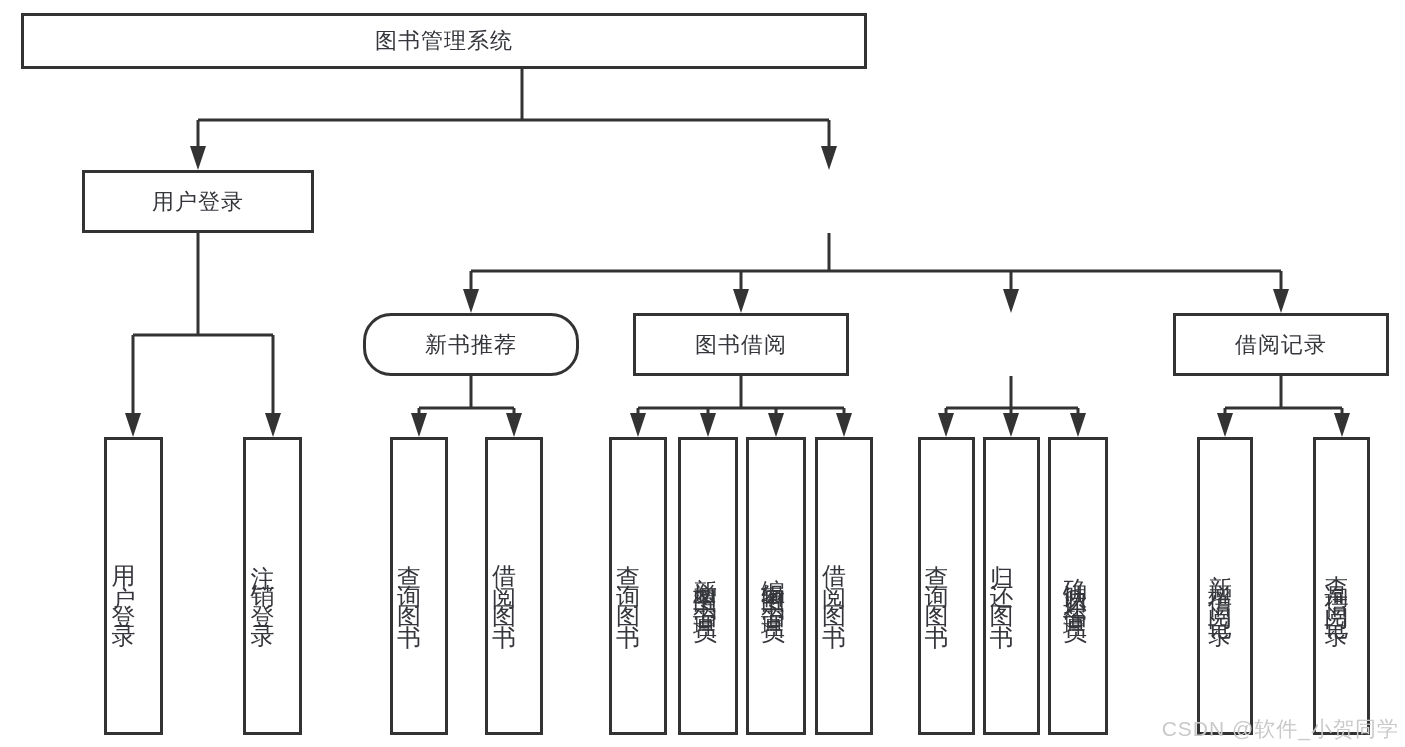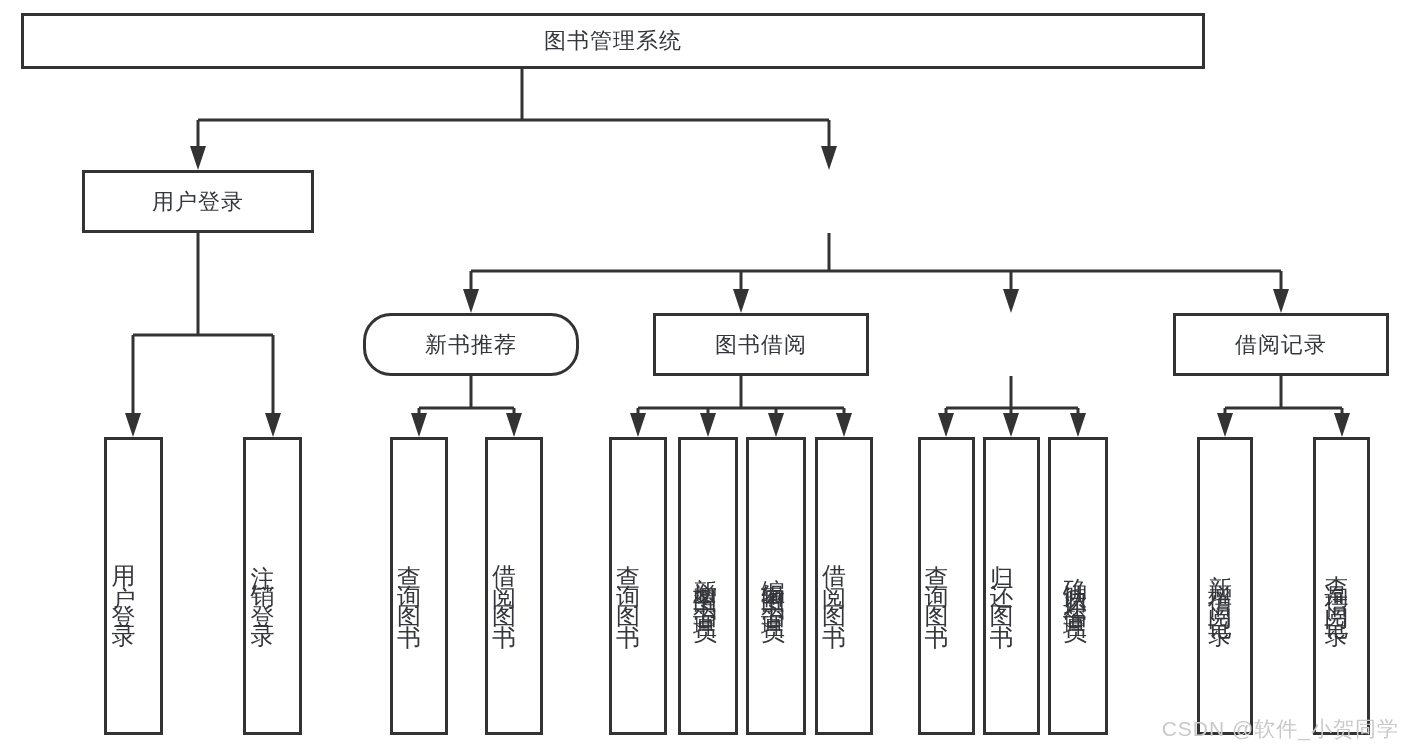--- a/index.html
+++ b/index.html
@@ -30,21 +30,21 @@
     align-items: center;
     justify-content: center;
     z-index: 1;
     color: #34363b;
   }
   .node.hlabel span {
     font-size: 22px;
     letter-spacing: 1px;
     white-space: nowrap;
   }
-  .node.root   { left: 21px;  top: 13px;  width: 1184px; height: 56px; }
+  .node.root   { left: 21px;  top: 13px;  width: 846px; height: 56px; }
   .node.lvl2   { top: 170px; height: 63px; }
   .node.lvl3   { top: 313px; height: 63px; width: 216px; }
   .node.leaf   { top: 437px; height: 298px; }
   .vtext {
     writing-mode: vertical-rl;
     text-orientation: mixed;
     font-size: 24px;
     line-height: 1;
     color: #34363b;
   }
@@ -138,21 +138,21 @@
     <span>图书管理系统</span>
   </div>
 
   <div class="node lvl2 hlabel" style="left:82px; width:232px;">
     <span>用户登录</span>
   </div>
 
   <div class="node lvl3 hlabel" style="left:363px;border-radius:28px;">
     <span>新书推荐</span>
   </div>
-  <div class="node lvl3 hlabel" style="left:653px;">
+  <div class="node lvl3 hlabel" style="left:633px;">
     <span>图书借阅</span>
   </div>
   <div class="node lvl3 hlabel" style="left:1173px;">
     <span>借阅记录</span>
   </div>
 
   <div class="node leaf len4" style="left:104px; width:59px;">
     <span class="vtext">用户登录</span>
   </div>
   <div class="node leaf len4" style="left:243px; width:59px;">

